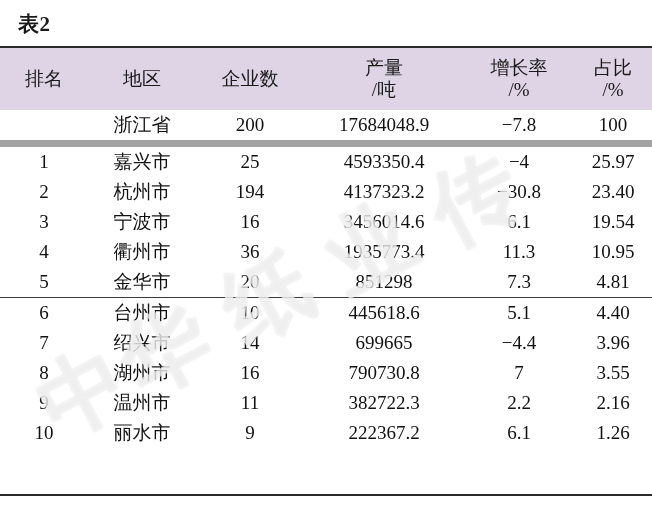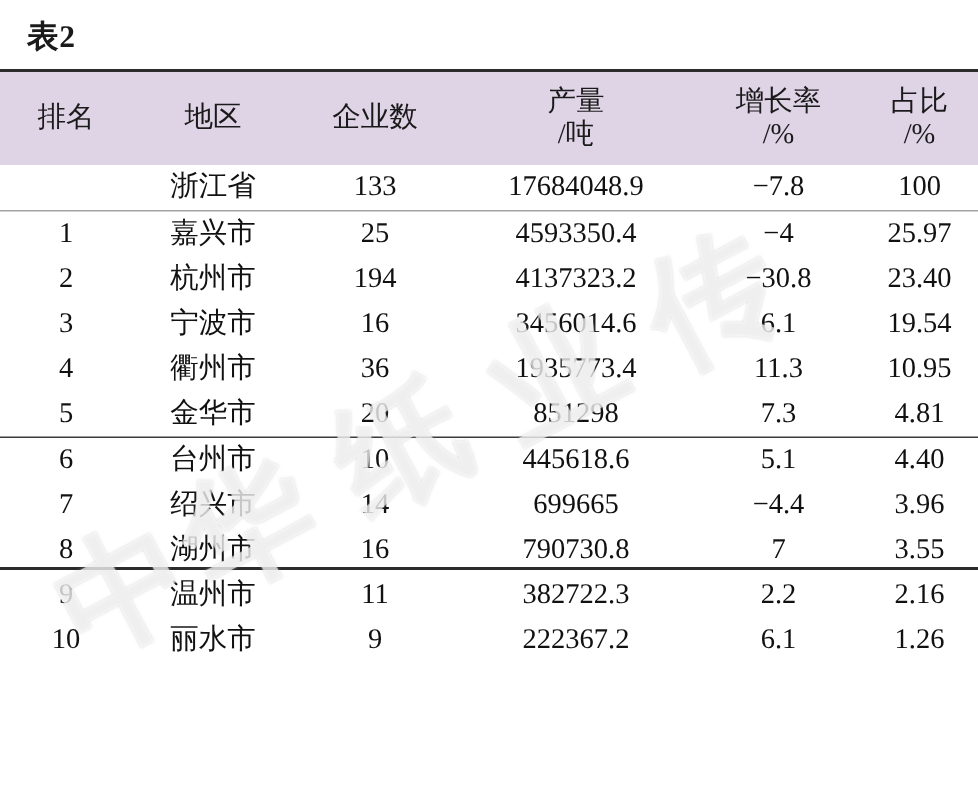--- a/index.html
+++ b/index.html
@@ -10,21 +10,21 @@
     width: 652px;
     height: 532px;
     background: #ffffff;
     font-family: "Liberation Serif", "DejaVu Serif", serif;
     color: #1a1a1a;
     overflow: hidden;
   }
   .page {
     position: relative;
     width: 652px;
-    height: 380px;
+    height: 496px;
     box-sizing: border-box;
   }
 
   
   .title-row {
     display: flex;
     align-items: baseline;
     padding: 10px 0 8px 18px;
     font-size: 21px;
     font-weight: bold;
@@ -76,21 +76,21 @@
     height: 30px;
     font-size: 19px;
     line-height: 30px;
     color: #111;
   }
 
   tr.section-end td {
     border-bottom: 1.5px solid #3a3a3a;
   }
   tr.total-row td {
-    border-bottom: 1px solid #a3a3a3;
+    border-bottom: 7px solid #a3a3a3;
     margin-top: 24px;
   }
   thead tr th {
     border-bottom: 1.5px solid #3a3a3a;
   }
 
   col.c-rank   { width: 88px; }
   col.c-region { width: 108px; }
   col.c-ent    { width: 108px; }
   col.c-output { width: 160px; }
@@ -175,21 +175,21 @@
         <th>
           <span>占比</span>
           <span class="sub">/%</span>
         </th>
       </tr>
     </thead>
     <tbody>
       <tr class="total-row">
         <td></td>
         <td>浙江省</td>
-        <td>133</td>
+        <td>200</td>
         <td>17684048.9</td>
         <td>−7.8</td>
         <td>100</td>
       </tr>
       <tr>
         <td>1</td>
         <td>嘉兴市</td>
         <td>25</td>
         <td>4593350.4</td>
         <td>−4</td>

